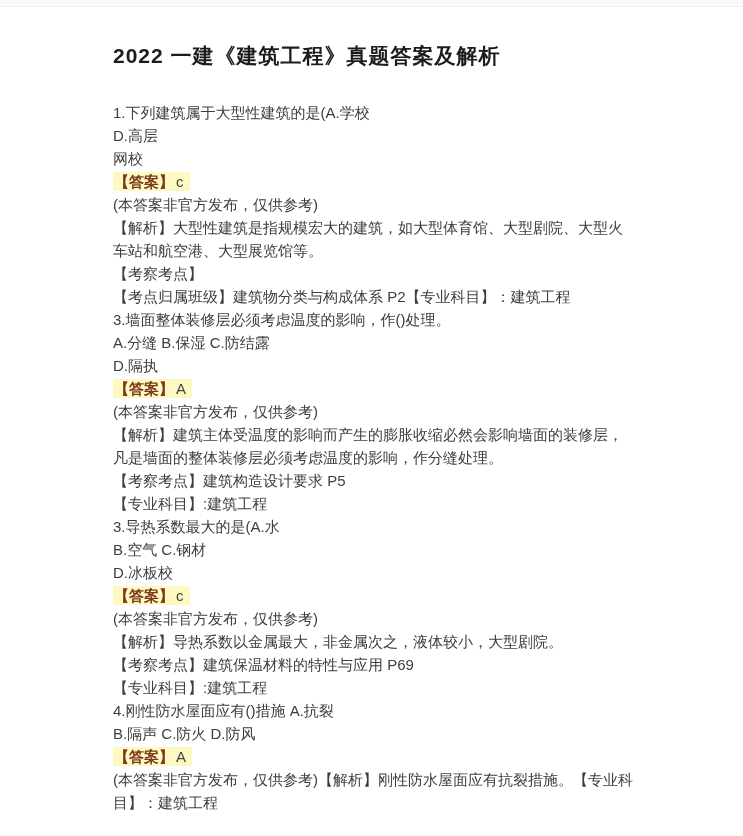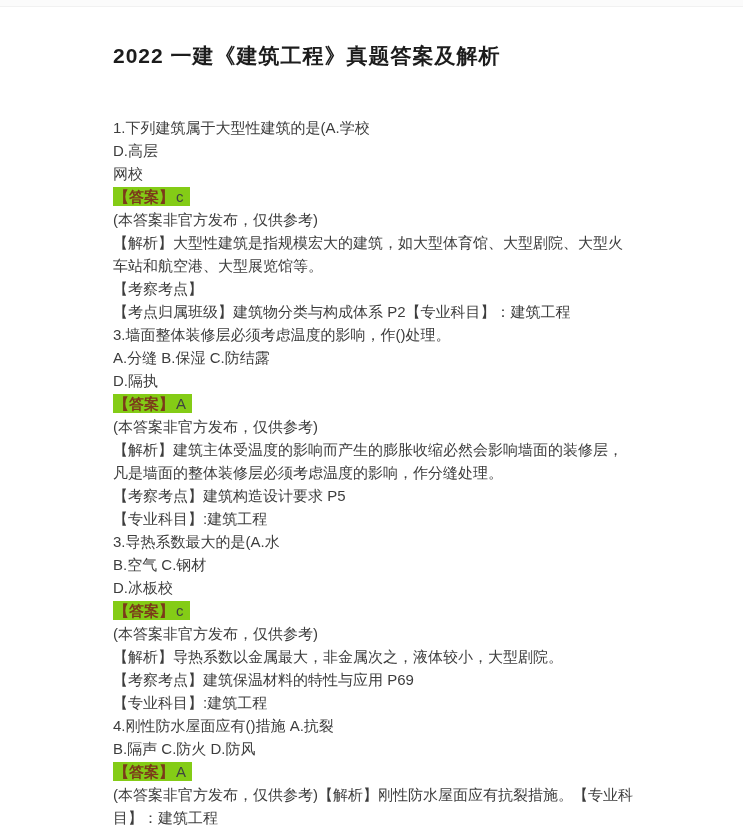--- a/index.html
+++ b/index.html
@@ -30,32 +30,32 @@
     width: 540px;
     margin: 0;
     font-size: 21px;
     font-weight: bold;
     color: #1c1c1c;
     letter-spacing: 1px;
     white-space: nowrap;
   }
   .doc-body {
     position: absolute;
-    top: 116px;
+    top: 101px;
     left: 113px;
     width: 524px;
     font-size: 15px;
     line-height: 23px;
     color: #3d3d3d;
   }
   .line {
     min-height: 23px;
   }
   .hl {
-    background: #84cc16;
+    background: #fef9c3;
     padding: 1px 6px 1px 1px;
   }
   .hl .lbl {
     color: #7b3a1a;
     font-weight: bold;
   }
   .hl .val {
     color: #3f4440;
     padding-left: 2px;
   }

